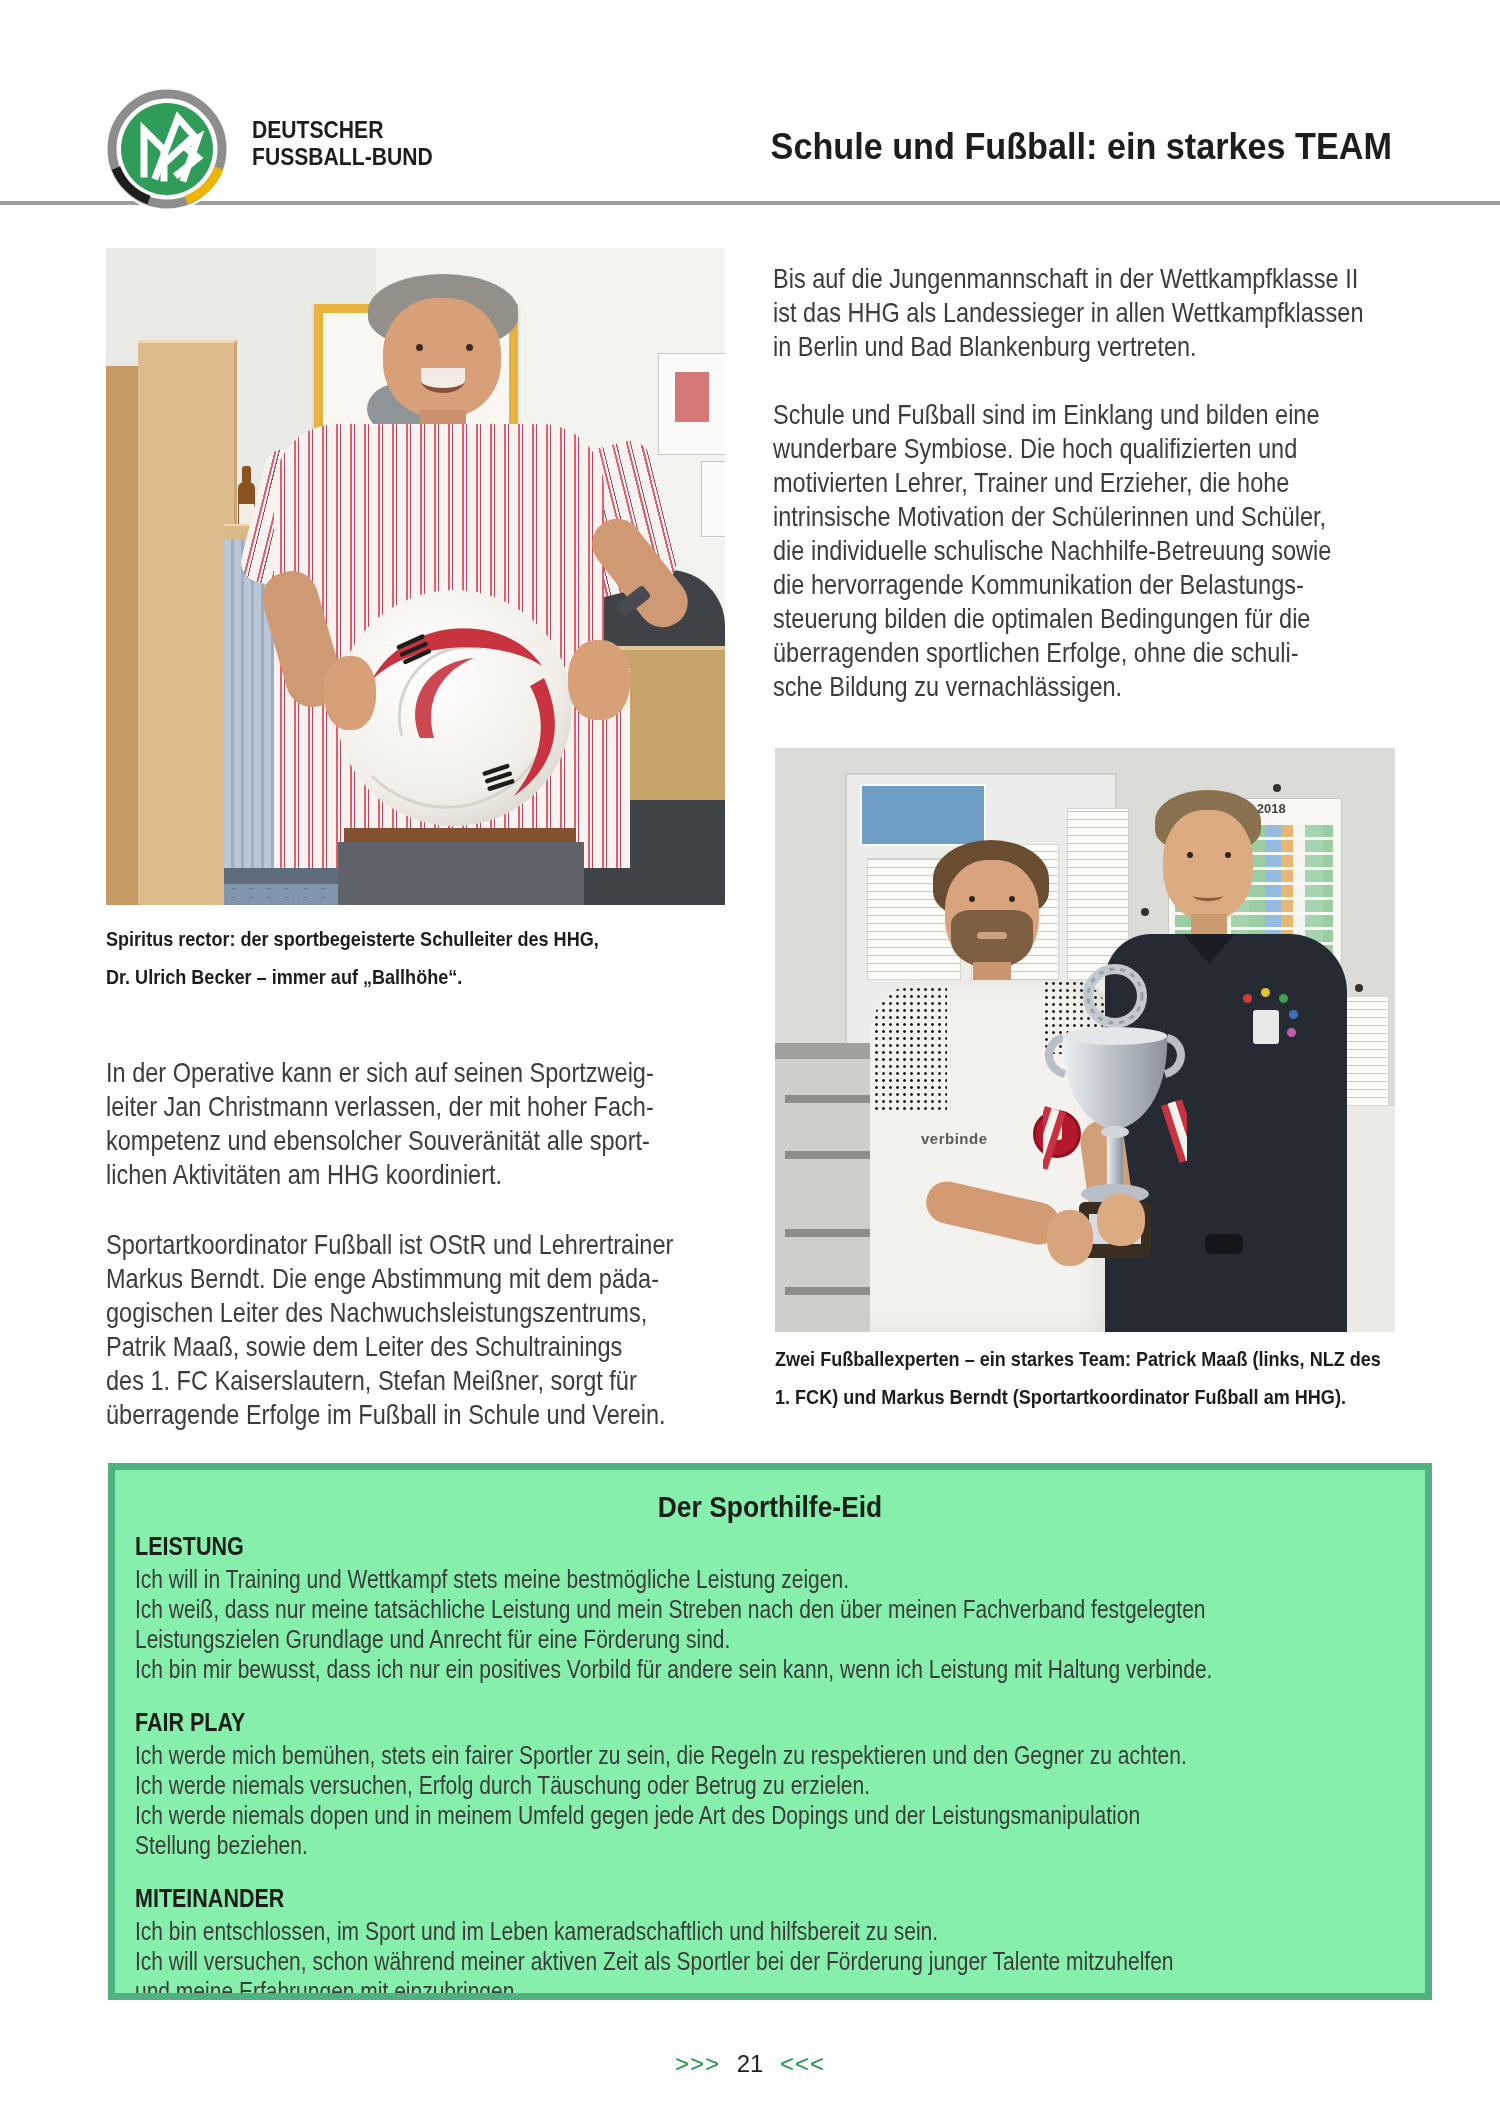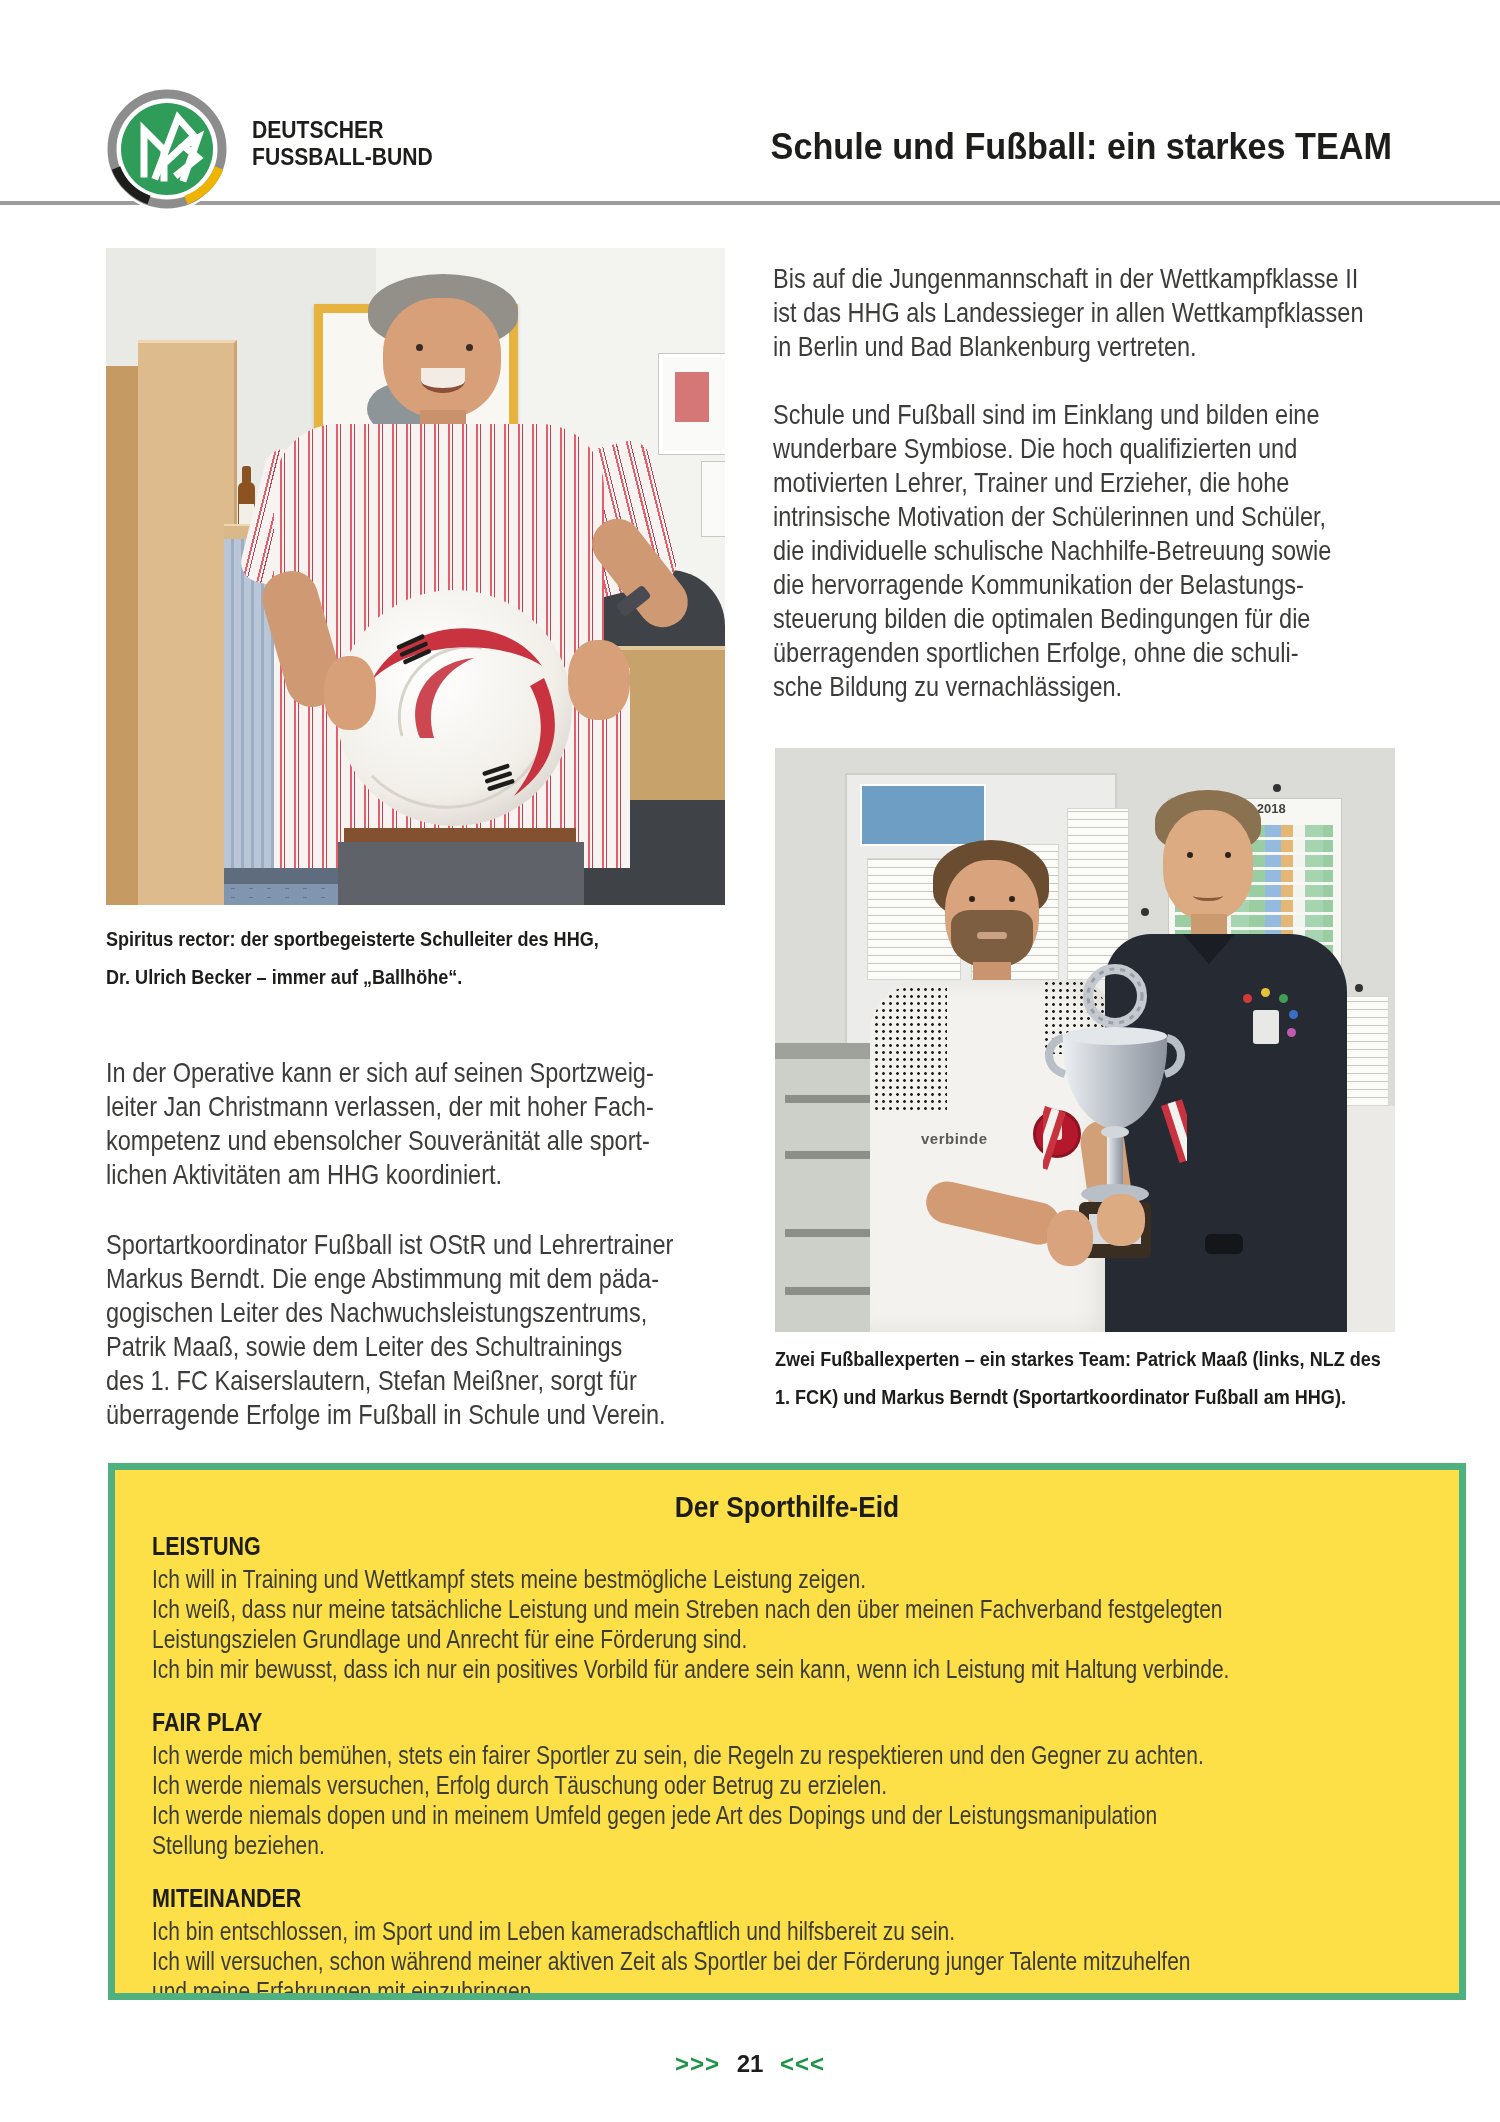--- a/index.html
+++ b/index.html
@@ -120,33 +120,33 @@
   .p2-star{width:9px;height:9px;border-radius:50%;}
   .s1{left:468px;top:246px;background:#d23a3a;} .s2{left:486px;top:240px;background:#e6c23a;}
   .s3{left:504px;top:246px;background:#3f9e4f;} .s4{left:514px;top:262px;background:#3a6fbf;}
   .s5{left:512px;top:280px;background:#c05ab0;}
   .p2m2-arm{left:312px;top:372px;width:44px;height:138px;background:#d2a078;border-radius:22px;transform:rotate(-8deg);}
   .p2m2-hand{left:322px;top:446px;width:48px;height:52px;background:#dcab82;border-radius:45%;}
   .p2-watch{left:430px;top:486px;width:38px;height:20px;background:#15161a;border-radius:6px;}
   .trophy-svg{left:268px;top:208px;width:144px;height:348px;}
 
   
-  .eid-box{left:108px;top:1463px;width:1270px;height:523px;background:#fde047;border:7px solid #4fb080;
-           padding:0 37px;box-sizing:content-box;overflow:hidden;}
+  .eid-box{left:108px;top:1463px;width:1270px;height:523px;background:#86efac;border:7px solid #4fb080;
+           padding:0 20px;box-sizing:content-box;overflow:hidden;}
   .eid-title{margin:20px 0 8px;text-align:center;font-size:30px;font-weight:700;color:#1d1d1b;
              transform:scaleX(.88);transform-origin:50% 0;}
   .eid-heading{font-size:25px;font-weight:700;color:#1d1d1b;margin:0 0 3px;white-space:pre;
                transform:scaleX(.86);transform-origin:0 0;}
   .eid-body{font-size:25px;line-height:30px;color:#3c3c3a;margin:0;white-space:pre;
             transform:scaleX(.84);transform-origin:0 0;}
   .eid-section{margin-top:24px;}
   .eid-section.first{margin-top:8px;}
 
   
-  .footer{left:0;top:2050px;width:1500px;text-align:center;font-size:24px;font-weight:700;color:#1d1d1b;}
+  .footer{left:0;top:2050px;width:1500px;text-align:center;font-size:24px;font-weight:400;color:#1d1d1b;}
   .footer .arrows{color:#1e9447;letter-spacing:1px;}
   .footer .num{margin:0 10px;}
 </style>
 </head>
 <body>
 
 <div class="page">
 
   <div class="abs rule"></div>
   <svg class="abs logo" viewBox="0 0 126 132">

